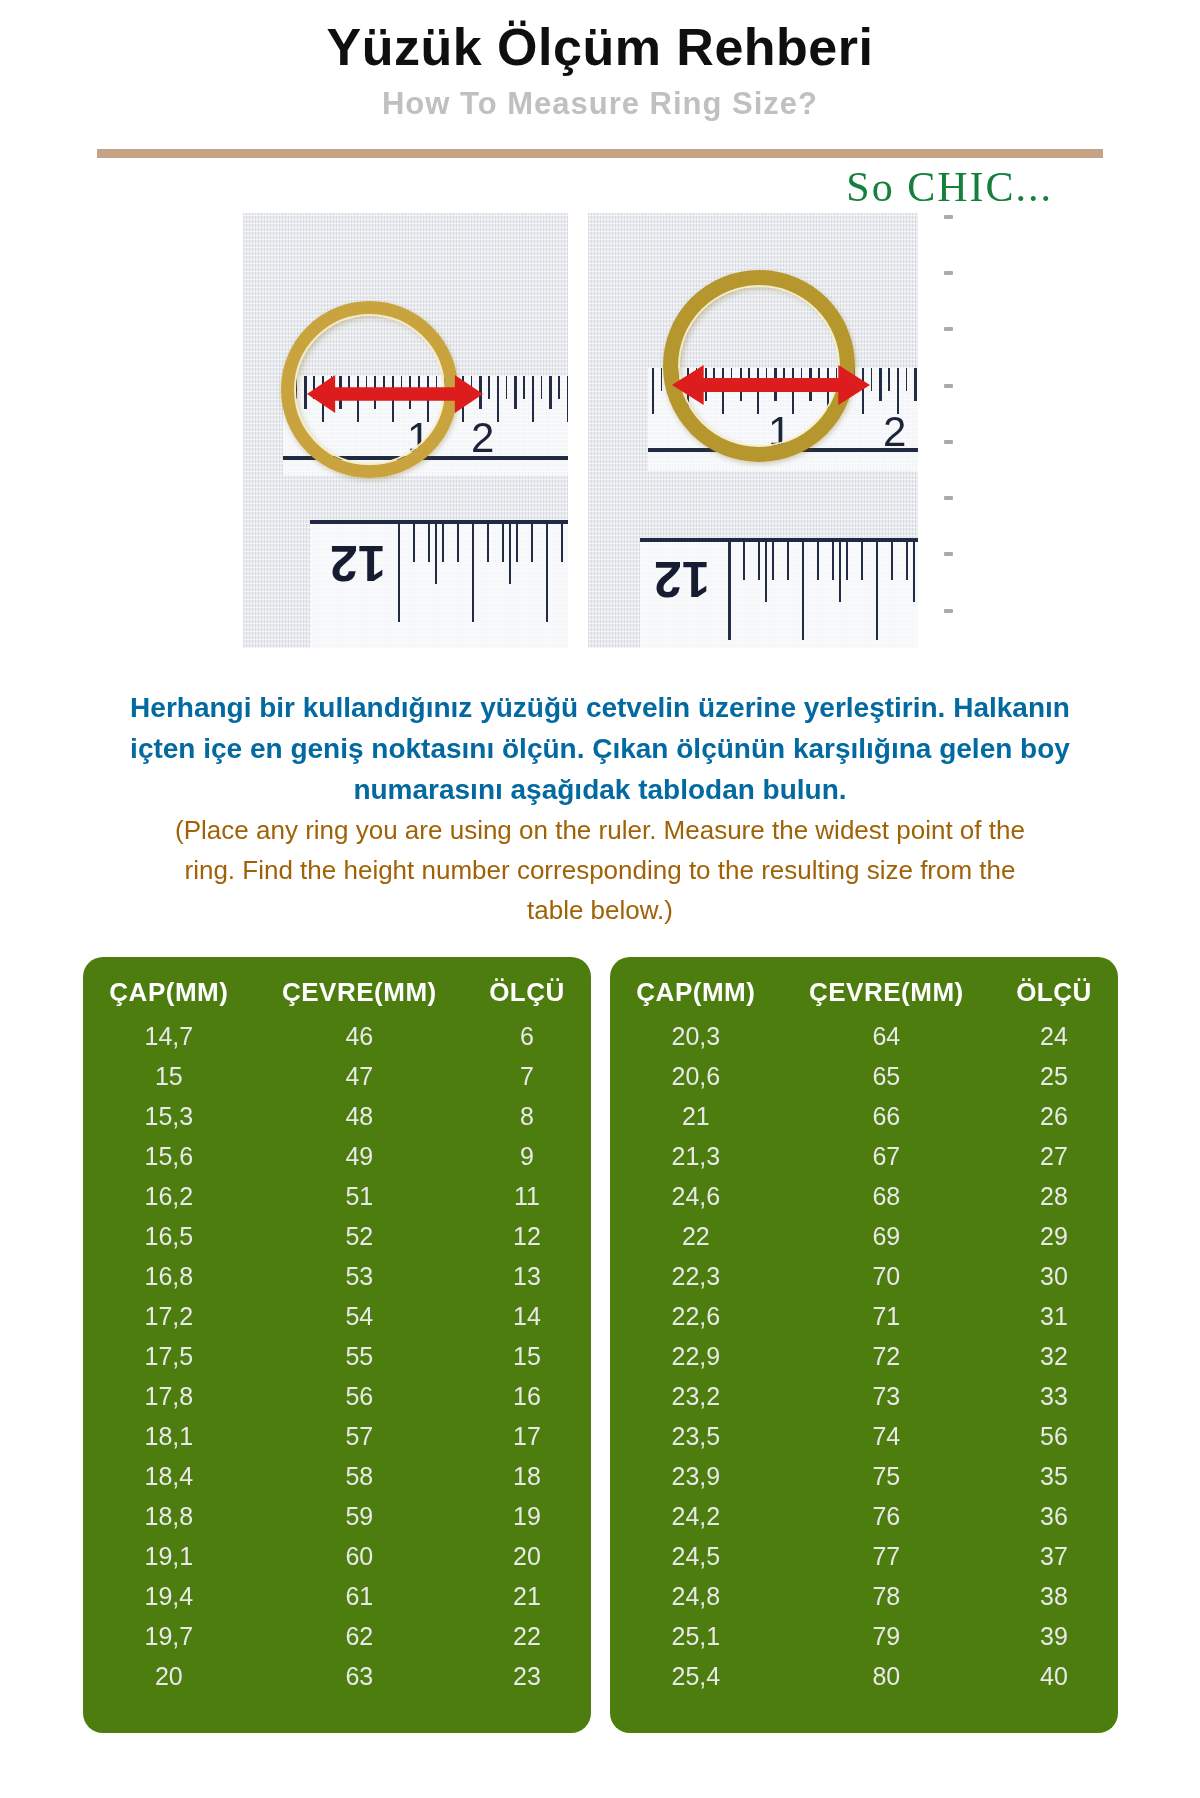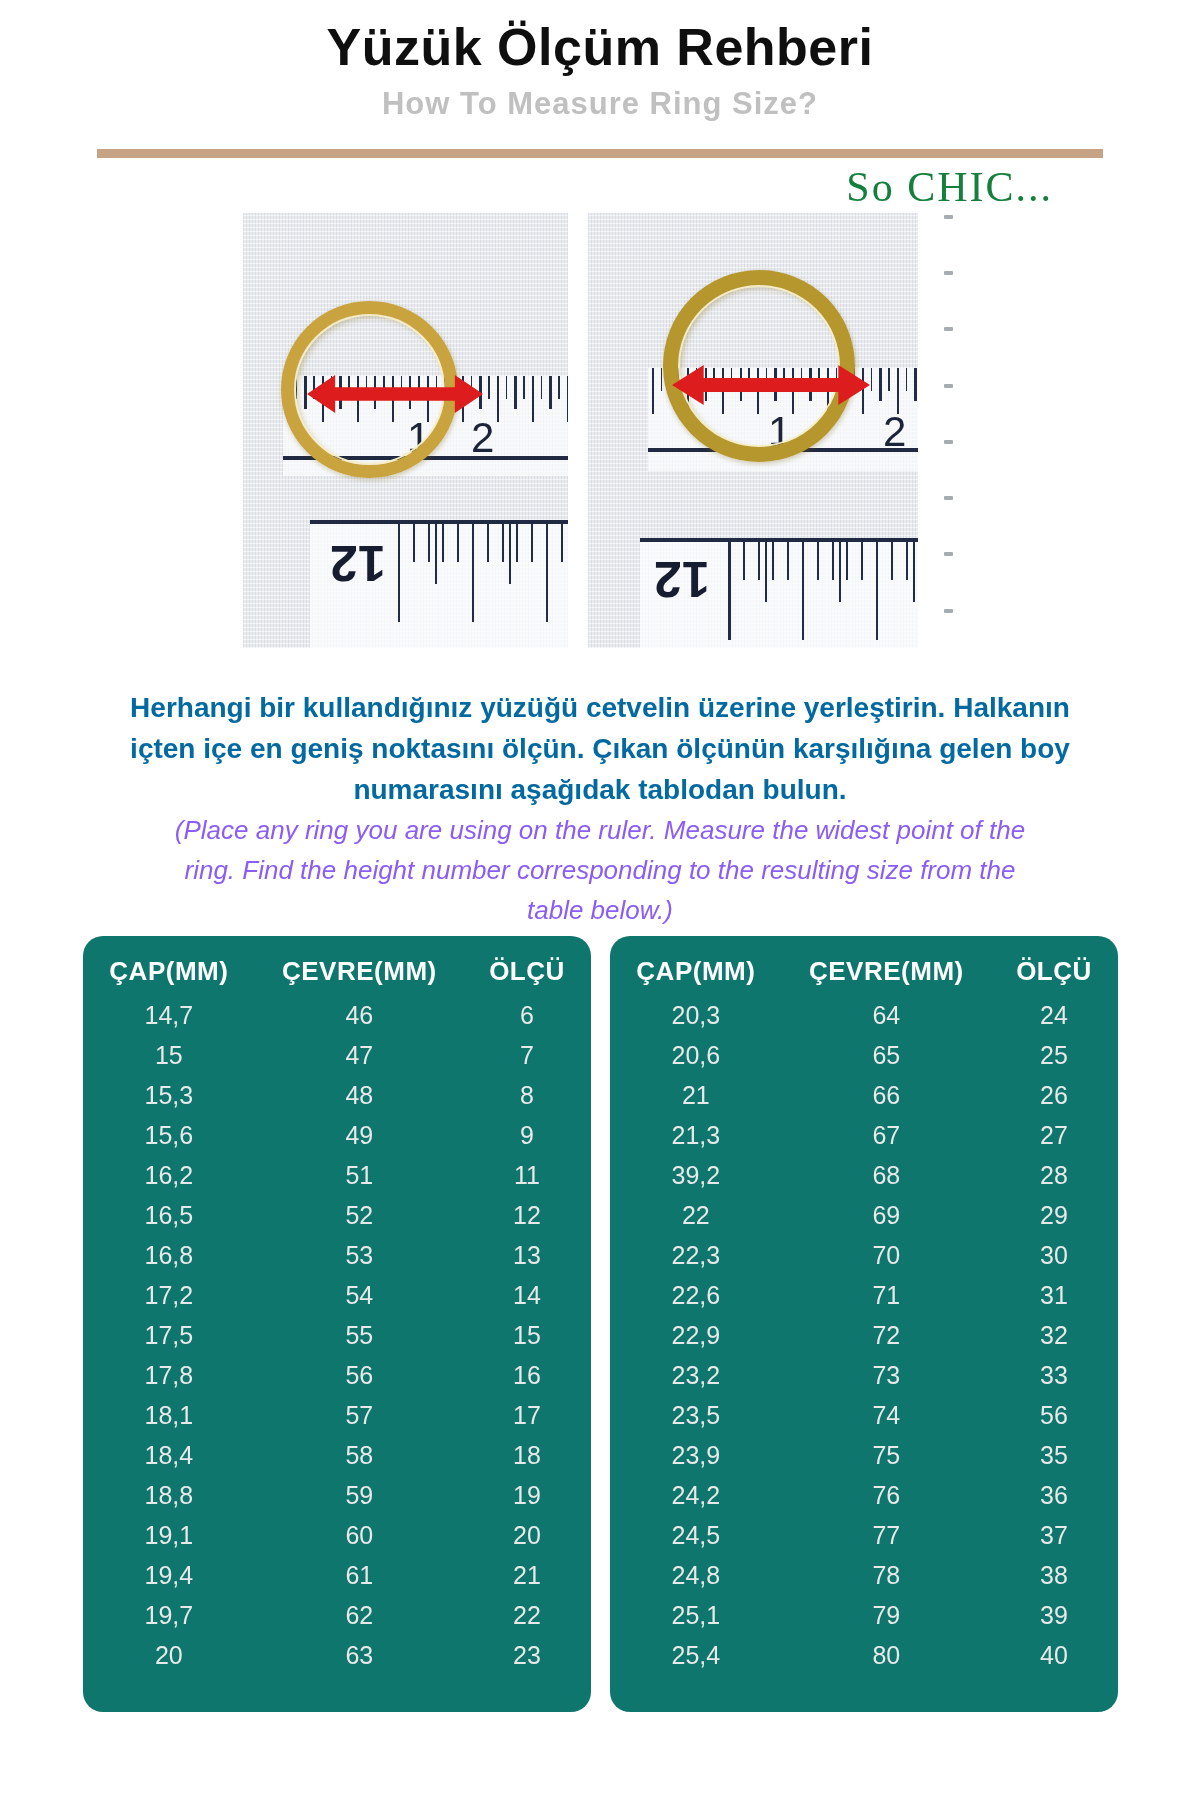--- a/index.html
+++ b/index.html
@@ -74,26 +74,26 @@
   .photo.left  .arrow { left:64px; top:160px; width:176px; height:42px; }
   .photo.right .arrow { left:84px; top:150px; width:198px; height:44px; }
 
   .dots { position:absolute; left:944px; top:2px; width:10px; height:398px;
           display:flex; flex-direction:column; justify-content:space-between; }
   .dot { width:9px; height:4px; background:#a7abb2; border-radius:1px; }
 
   
   .instr-tr { margin-top:39px; text-align:center; font-size:28px; font-weight:700;
               color:#0369a1; line-height:41px; }
-  .instr-en { margin-top:0; text-align:center; font-size:26px; font-style:italic;
-              font-weight:400; color:#8b5cf6; line-height:40px; }
+  .instr-en { margin-top:0; text-align:center; font-size:26px; 
+              font-weight:400; color:#a16207; line-height:40px; }
 
   
   .tables { display:flex; justify-content:center; gap:19px; margin-top:6px; }
-  .size-table { width:508px; height:776px; background:#0f766e; border-radius:20px; padding-top:12px; }
+  .size-table { width:508px; height:776px; background:#4d7c0f; border-radius:20px; padding-top:12px;margin-top:21px; }
   .thead, .trow { display:grid; grid-template-columns:34% 41% 25%; align-items:center; }
   .thead { height:48px; color:#ffffff; font-weight:700; font-size:26px; letter-spacing:.5px; }
   .trow  { height:40px; color:#e9e9e9; font-weight:400; font-size:25px; }
   .thcell, .tcell { text-align:center; }
 </style>
 </head>
 <body>
 
 <div class="title">Yüzük Ölçüm Rehberi</div>
 <div class="subtitle">How To Measure Ring Size?</div>
@@ -269,21 +269,21 @@
           <div class="tcell">21</div>
           <div class="tcell">66</div>
           <div class="tcell">26</div>
         </div>
         <div class="trow">
           <div class="tcell">21,3</div>
           <div class="tcell">67</div>
           <div class="tcell">27</div>
         </div>
         <div class="trow">
-          <div class="tcell">39,2</div>
+          <div class="tcell">24,6</div>
           <div class="tcell">68</div>
           <div class="tcell">28</div>
         </div>
         <div class="trow">
           <div class="tcell">22</div>
           <div class="tcell">69</div>
           <div class="tcell">29</div>
         </div>
         <div class="trow">
           <div class="tcell">22,3</div>

